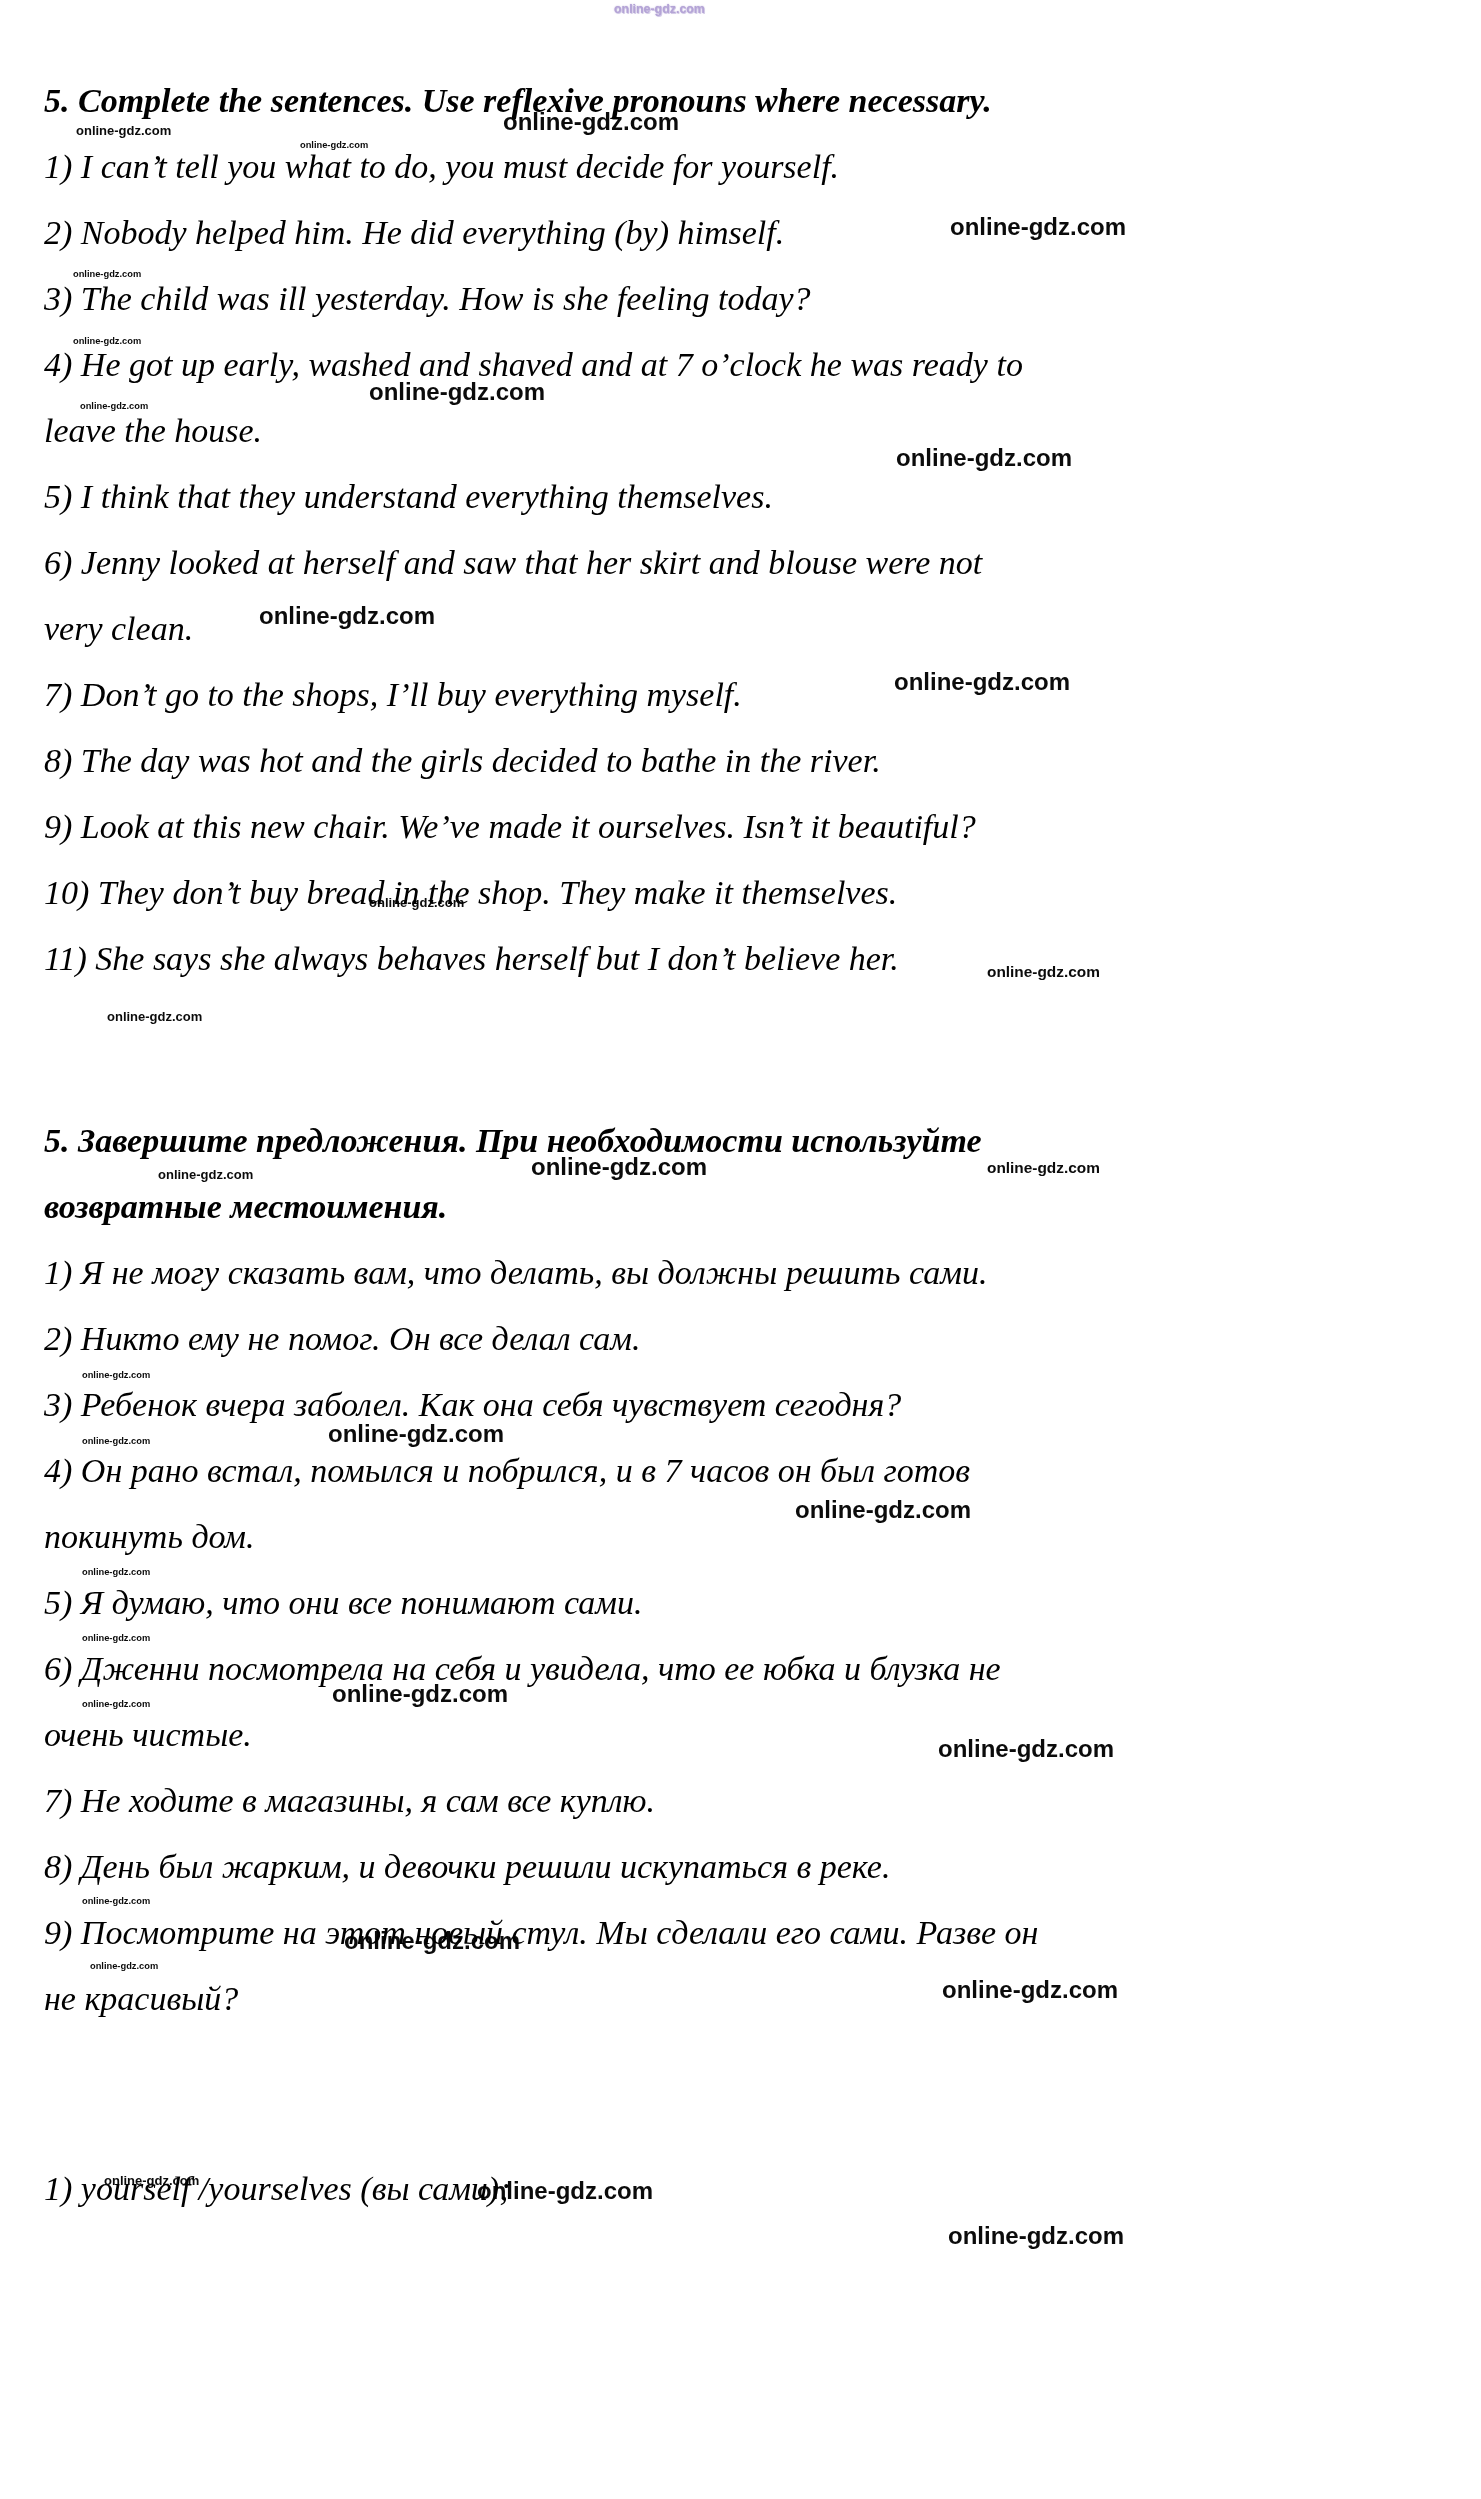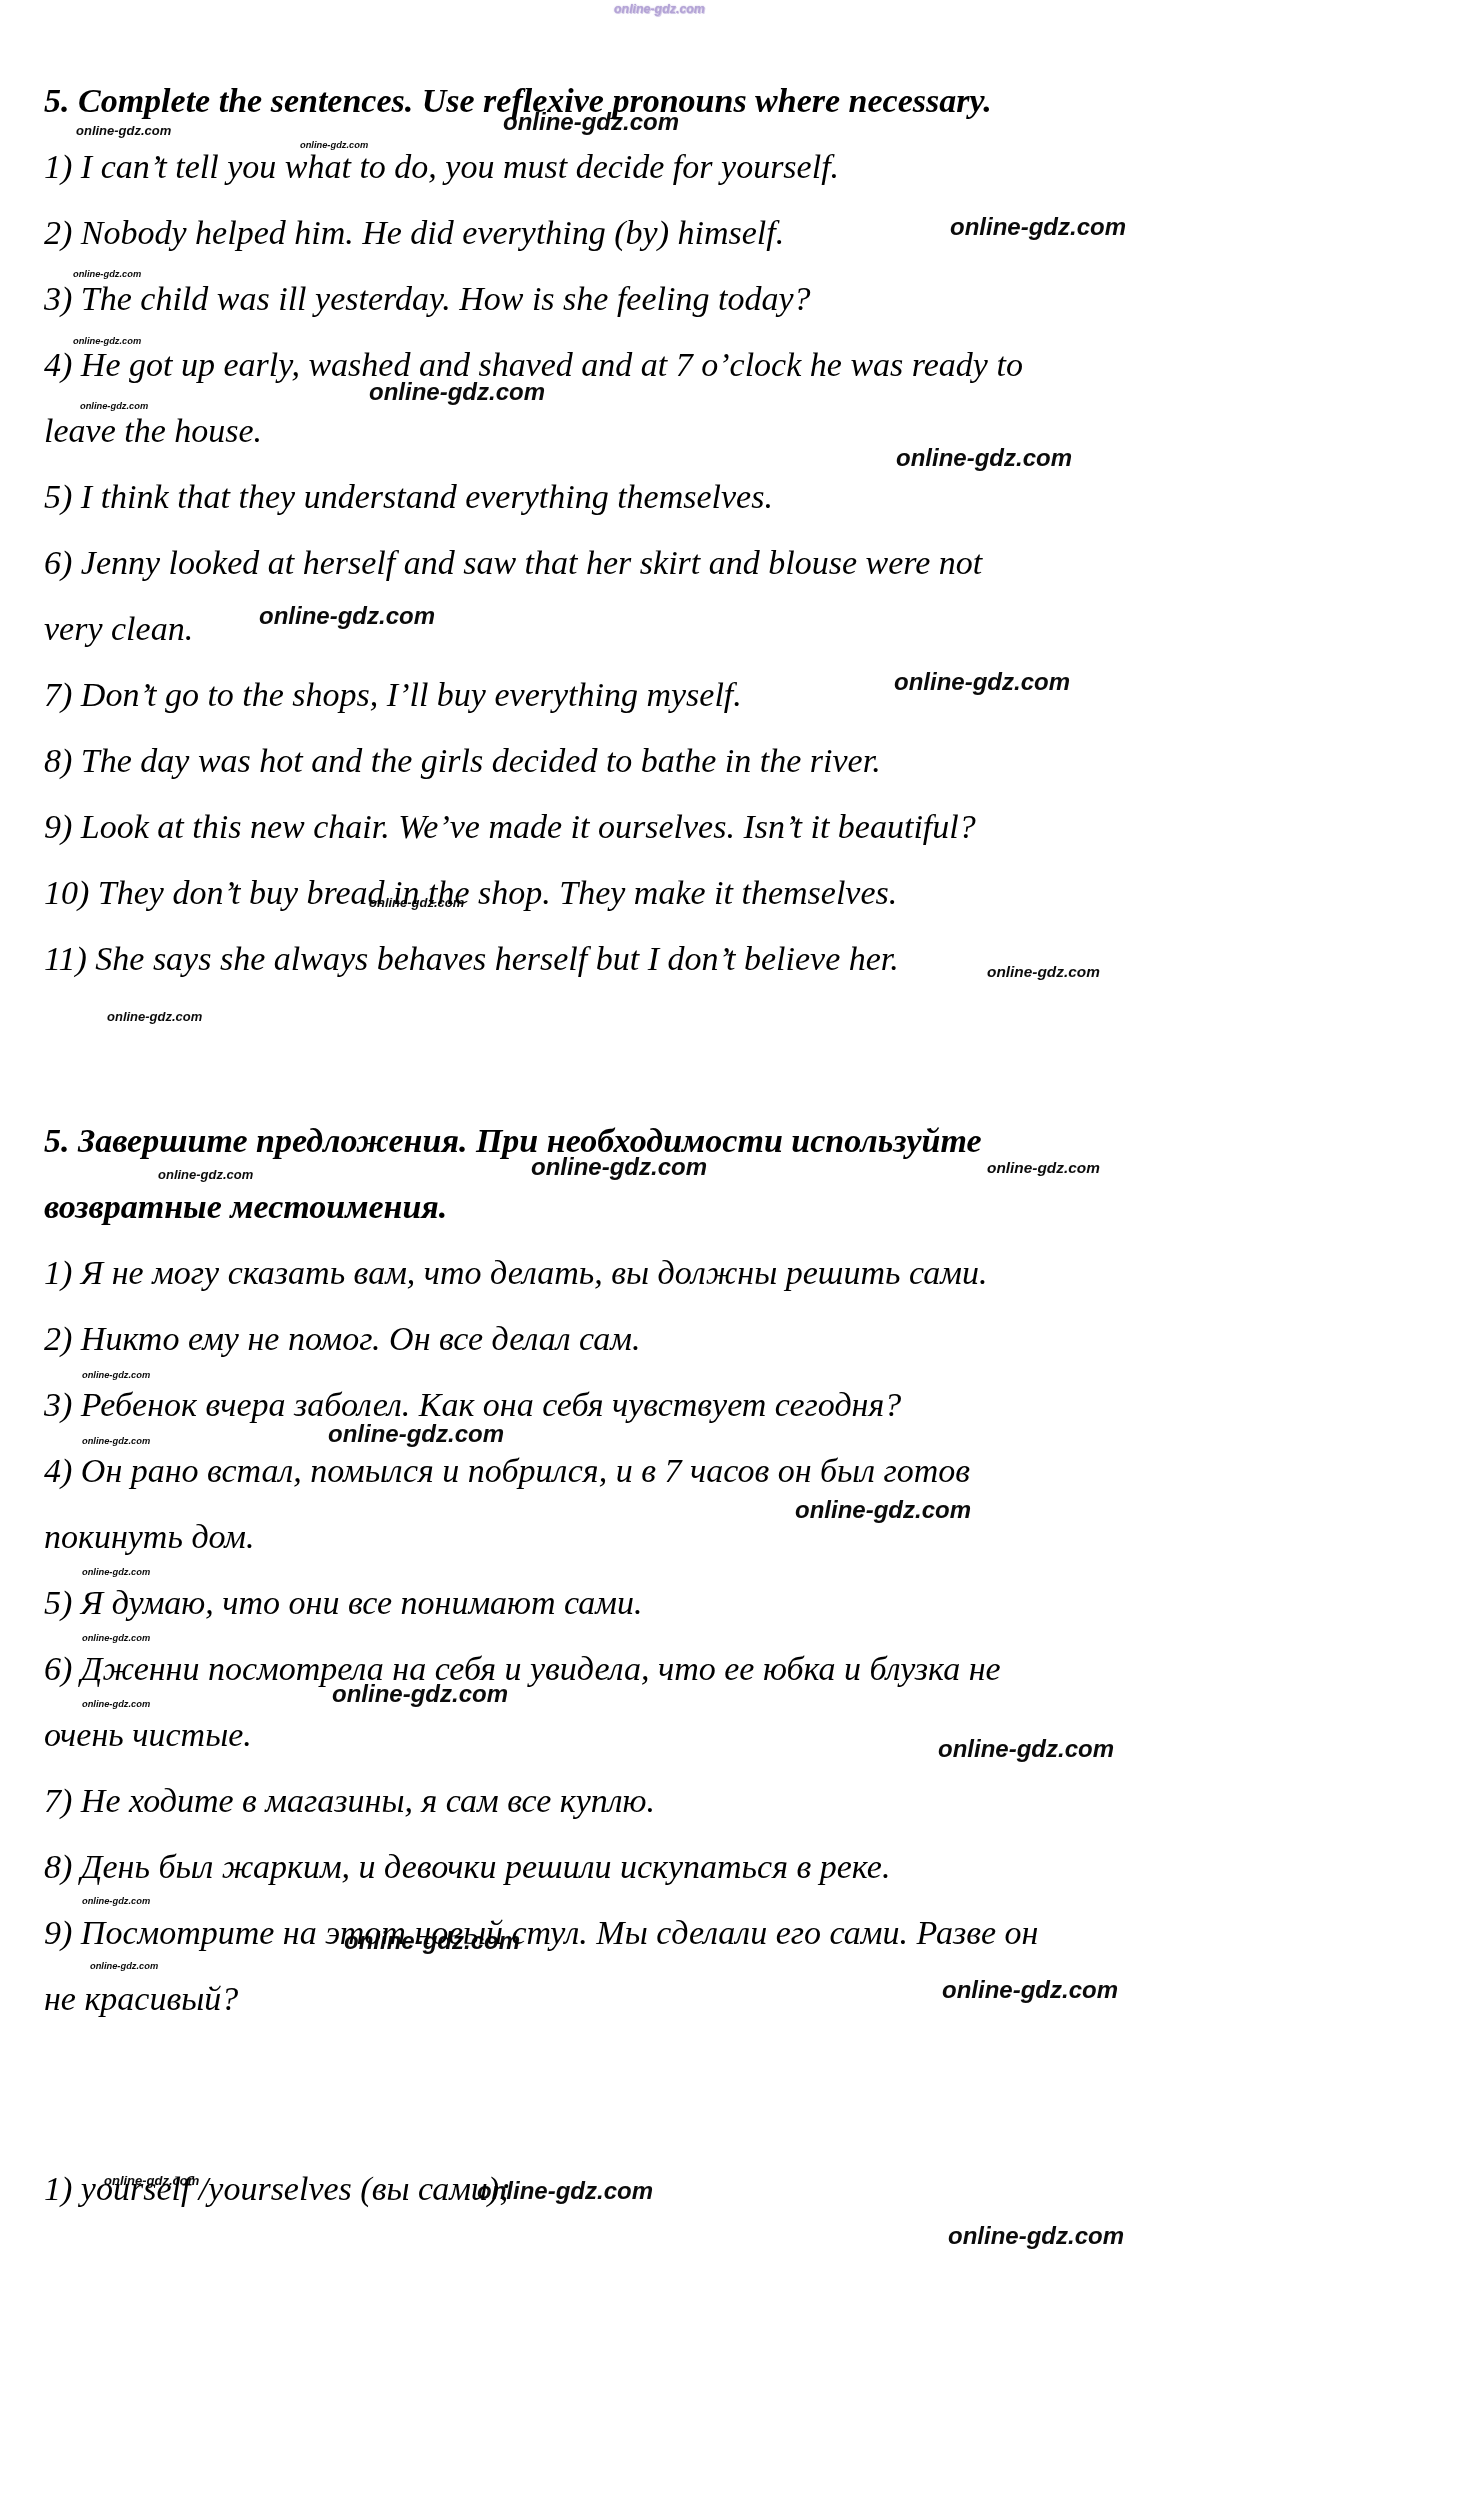--- a/index.html
+++ b/index.html
@@ -31,21 +31,20 @@
   .section-ru { margin-top: 116px; }
   .answer { margin-top: 124px; }
 
   .wm {
     position: absolute;
     font-family: "Liberation Sans", "DejaVu Sans", sans-serif;
     font-weight: bold;
     color: #0b0b0b;
     white-space: nowrap;
     line-height: 1;
-    font-style: italic;
   }
   .wm-tiny  { font-size: 9.3px; }
   .wm-small { font-size: 13px; }
   .wm-med   { font-size: 15.4px; }
   .wm-large { font-size: 24px; }
   .wm-top {
     font-size: 12.4px;
     font-weight: bold;
     color: #b4a4d6;
     text-shadow: 0 0 1.5px rgba(180, 164, 214, 0.9), 0.8px 0.8px 0 rgba(180,164,214,0.5);

